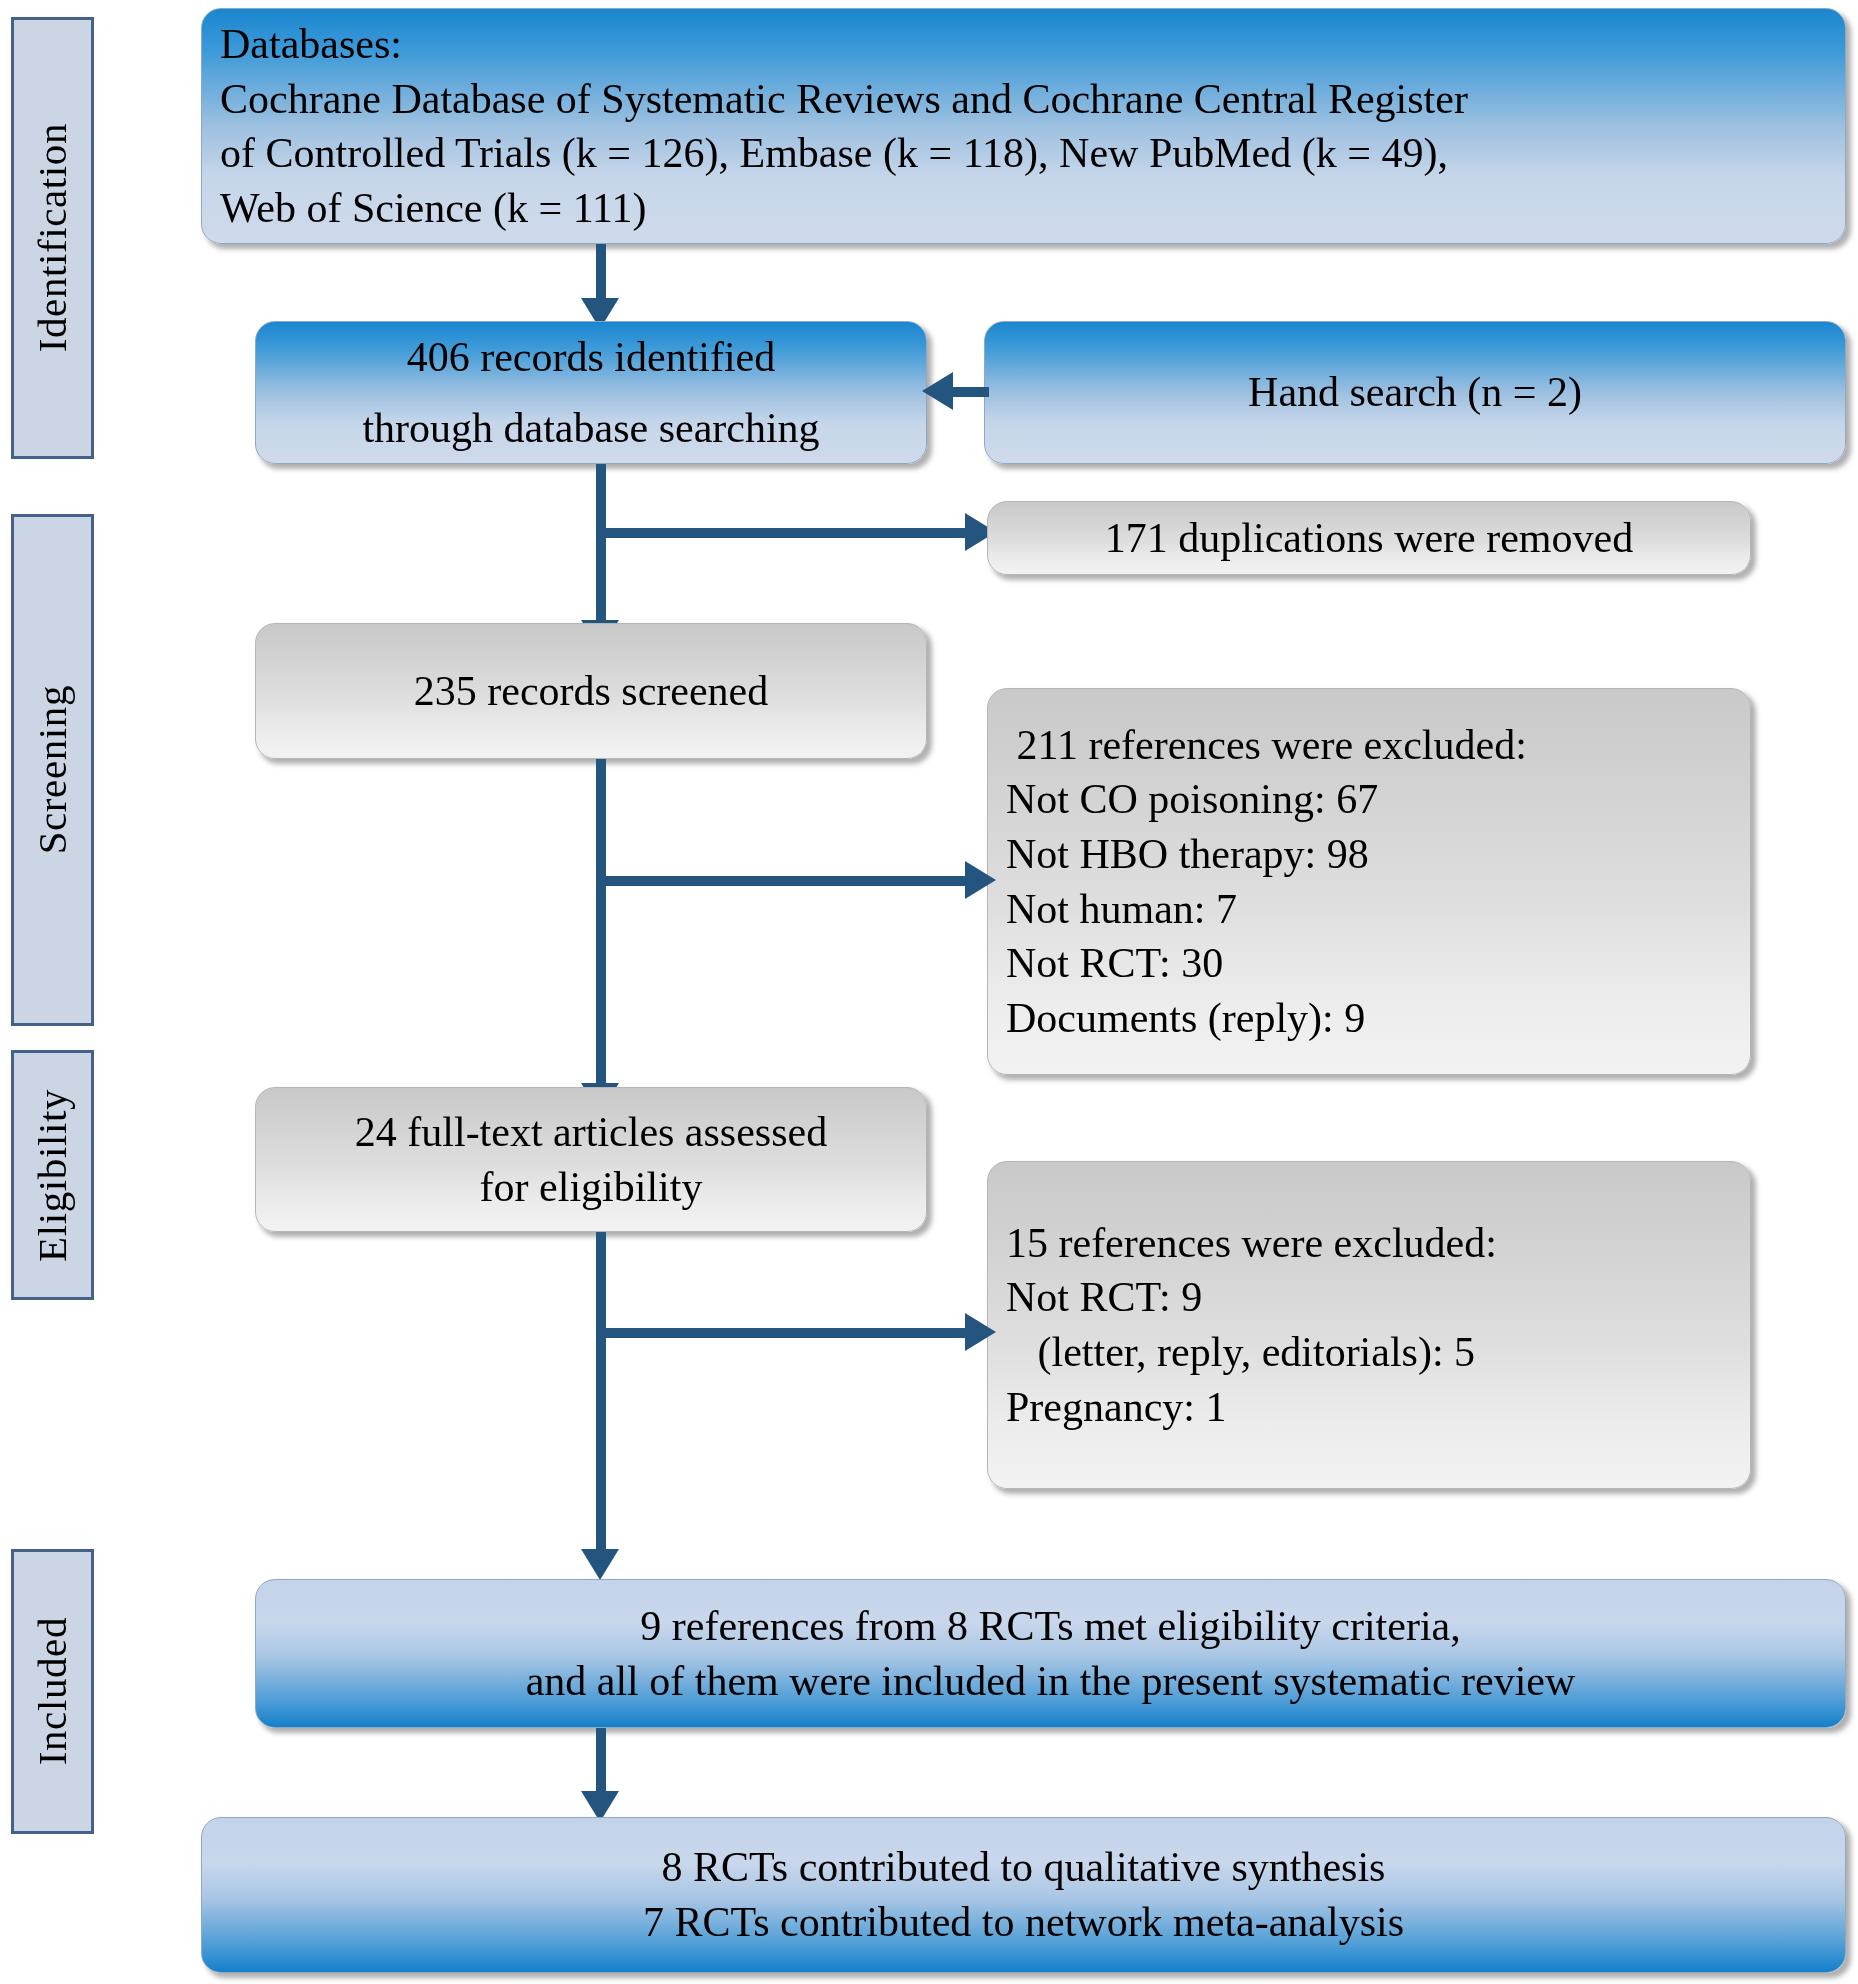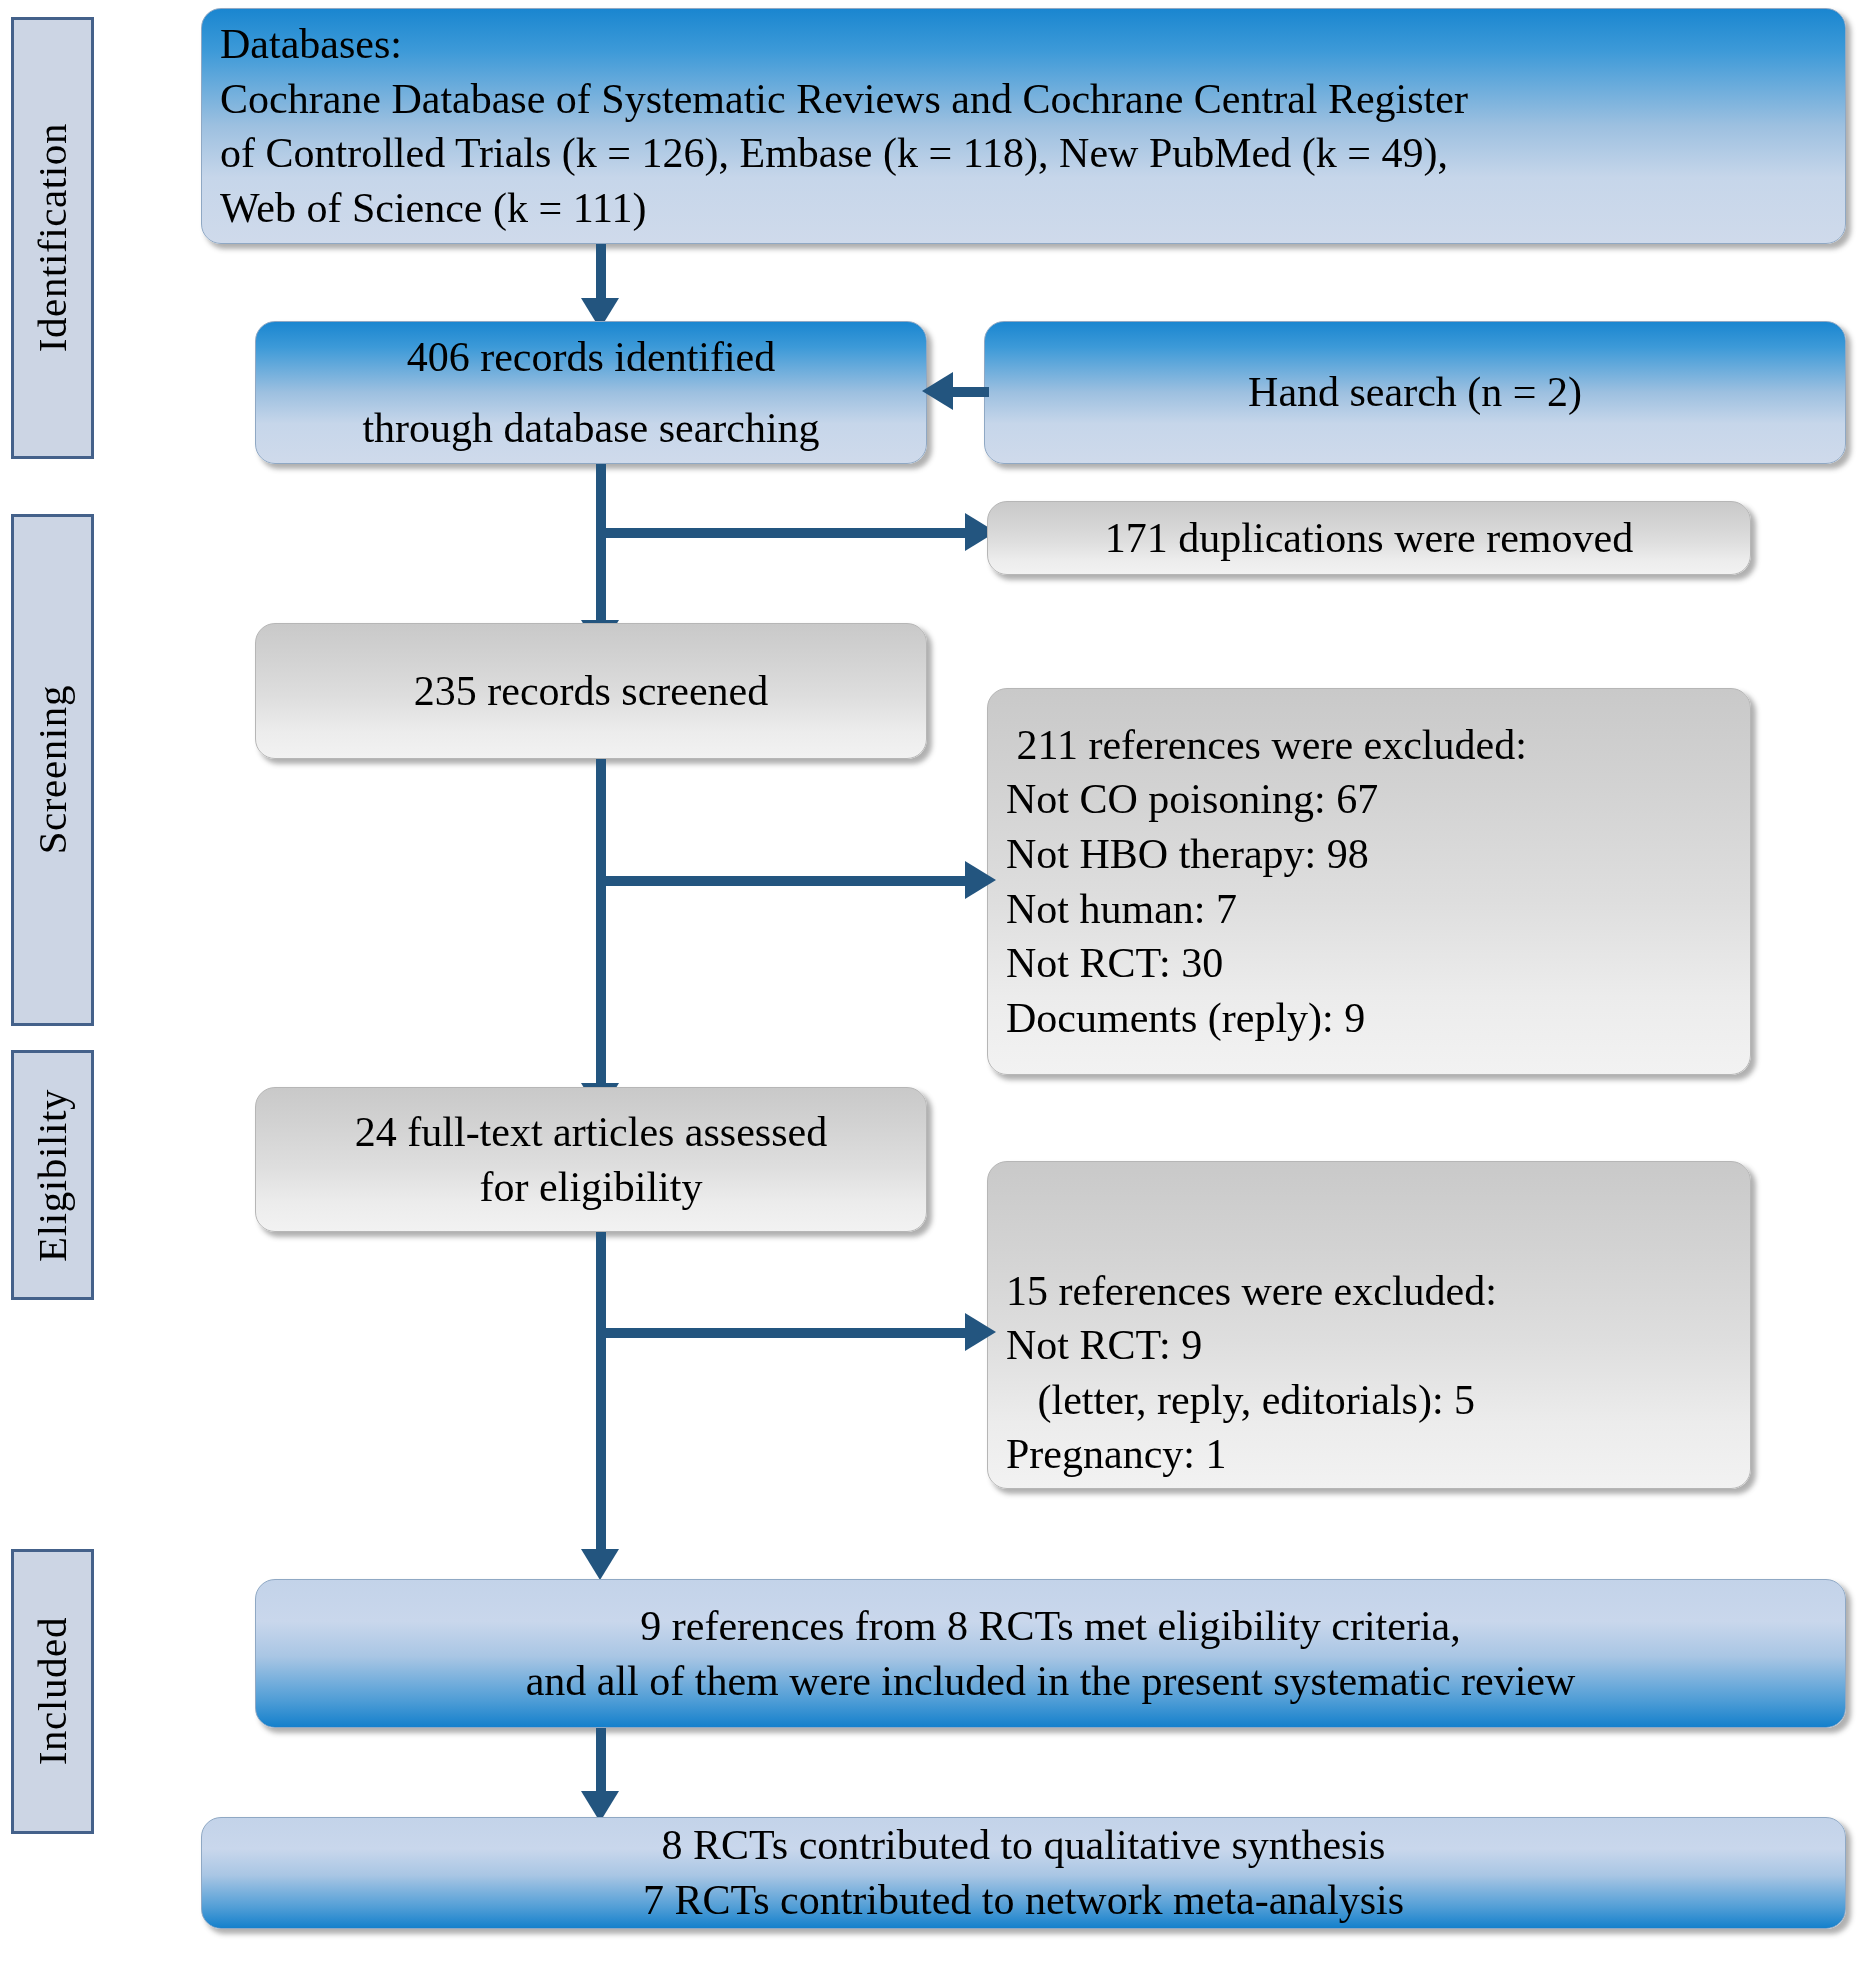--- a/index.html
+++ b/index.html
@@ -173,40 +173,40 @@
   <div class="arrow-down" style="left:581px; top:1083px;"></div>
 
   <div class="conn" style="left:596px; top:876px; width:377px; height:9.5px;"></div>
   <div class="arrow-right" style="left:965px; top:861px;"></div>
 
   <div class="box grey center" style="left:255px; top:1087px; width:672px; height:145px;">
     <div class="line">24 full-text articles assessed</div>
     <div class="line">for eligibility</div>
   </div>
 
-  <div class="box grey left" style="left:987px; top:1161px; width:764px; height:328px;justify-content:flex-end;">
+  <div class="box grey left" style="left:987px; top:1161px; width:764px; height:328px;">
     <div class="line">15 references were excluded:</div>
     <div class="line">Not RCT: 9</div>
     <div class="line">   (letter, reply, editorials): 5</div>
     <div class="line">Pregnancy: 1</div>
   </div>
 
   <div class="conn" style="left:596px; top:1232px; width:9.5px; height:334px;"></div>
   <div class="arrow-down" style="left:581px; top:1549px;"></div>
 
   <div class="conn" style="left:596px; top:1328px; width:377px; height:9.5px;"></div>
   <div class="arrow-right" style="left:965px; top:1313px;"></div>
 
   <div class="box blue-up center" style="left:255px; top:1579px; width:1591px; height:149px;">
     <div class="line">9 references from 8 RCTs met eligibility criteria,</div>
     <div class="line">and all of them were included in the present systematic review</div>
   </div>
 
   <div class="conn" style="left:596px; top:1728px; width:9.5px; height:77px;"></div>
   <div class="arrow-down" style="left:581px; top:1791px;"></div>
 
-  <div class="box blue-up center" style="left:201px; top:1817px; width:1645px; height:112px;align-items:center;">
+  <div class="box blue-up center" style="left:201px; top:1817px; width:1645px; height:156px;align-items:center;">
     <div class="line">8 RCTs contributed to qualitative synthesis</div>
     <div class="line">7 RCTs contributed to network meta-analysis</div>
   </div>
 
 </div>
 
 
 </body></html>

